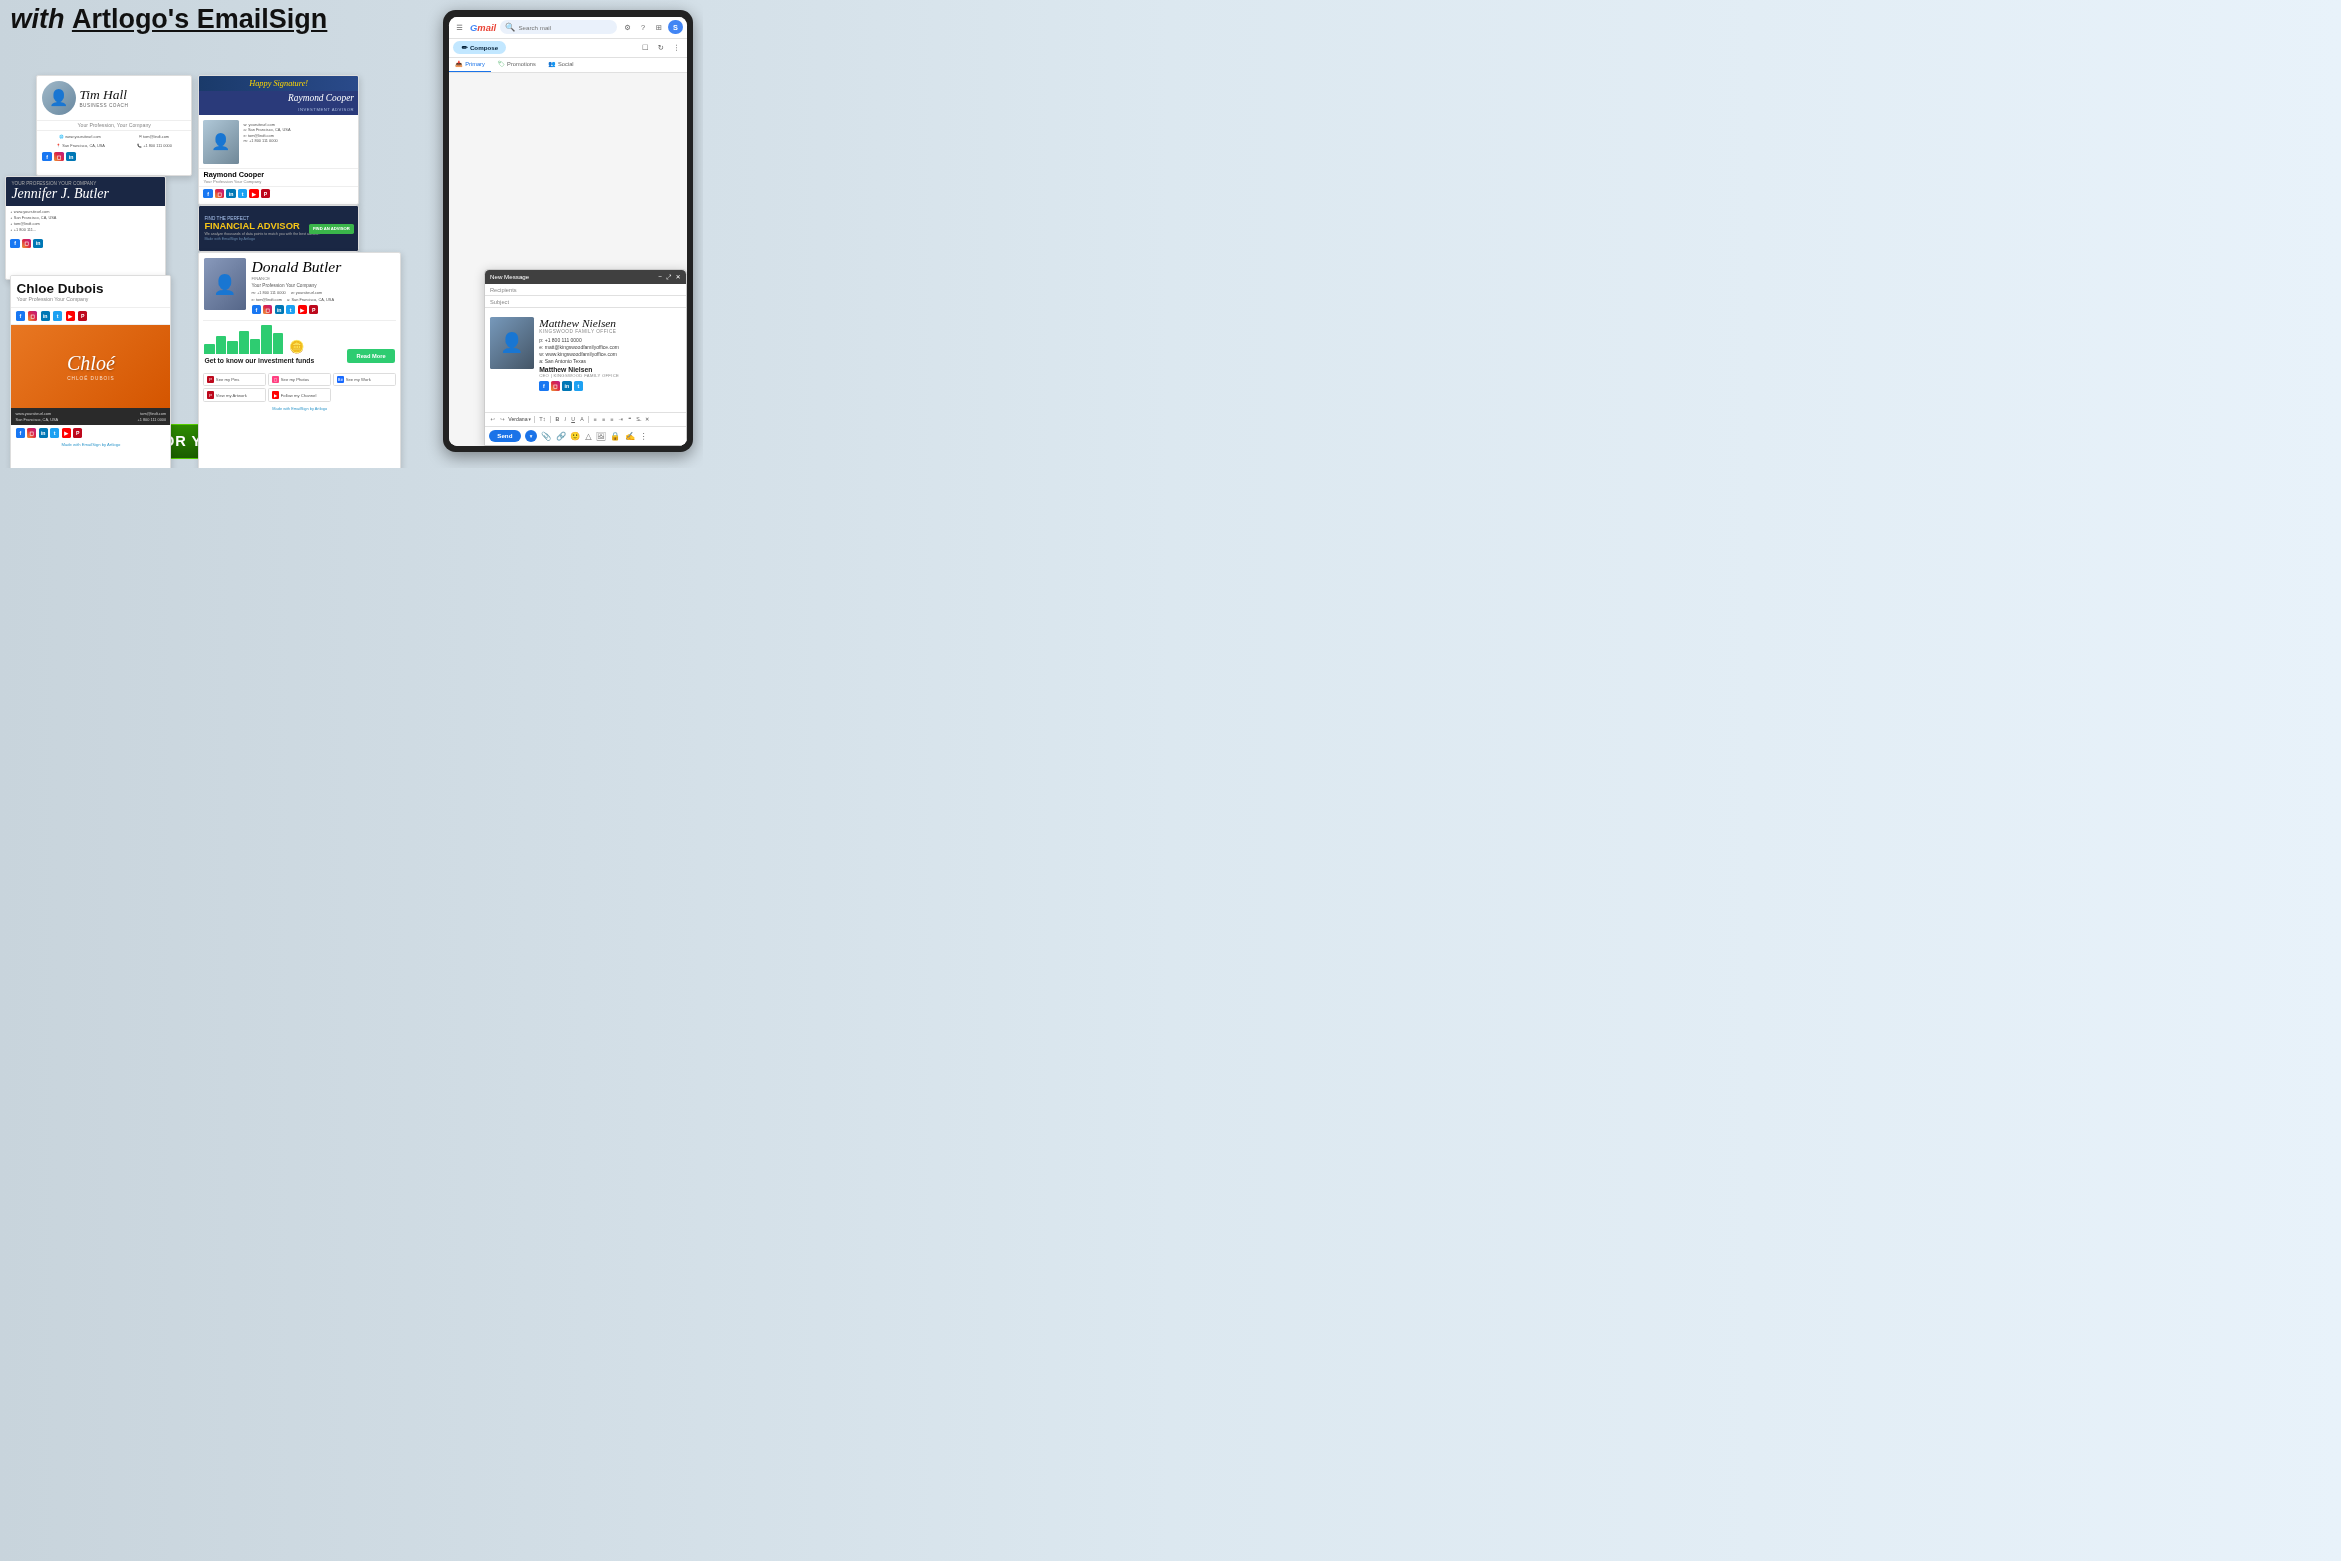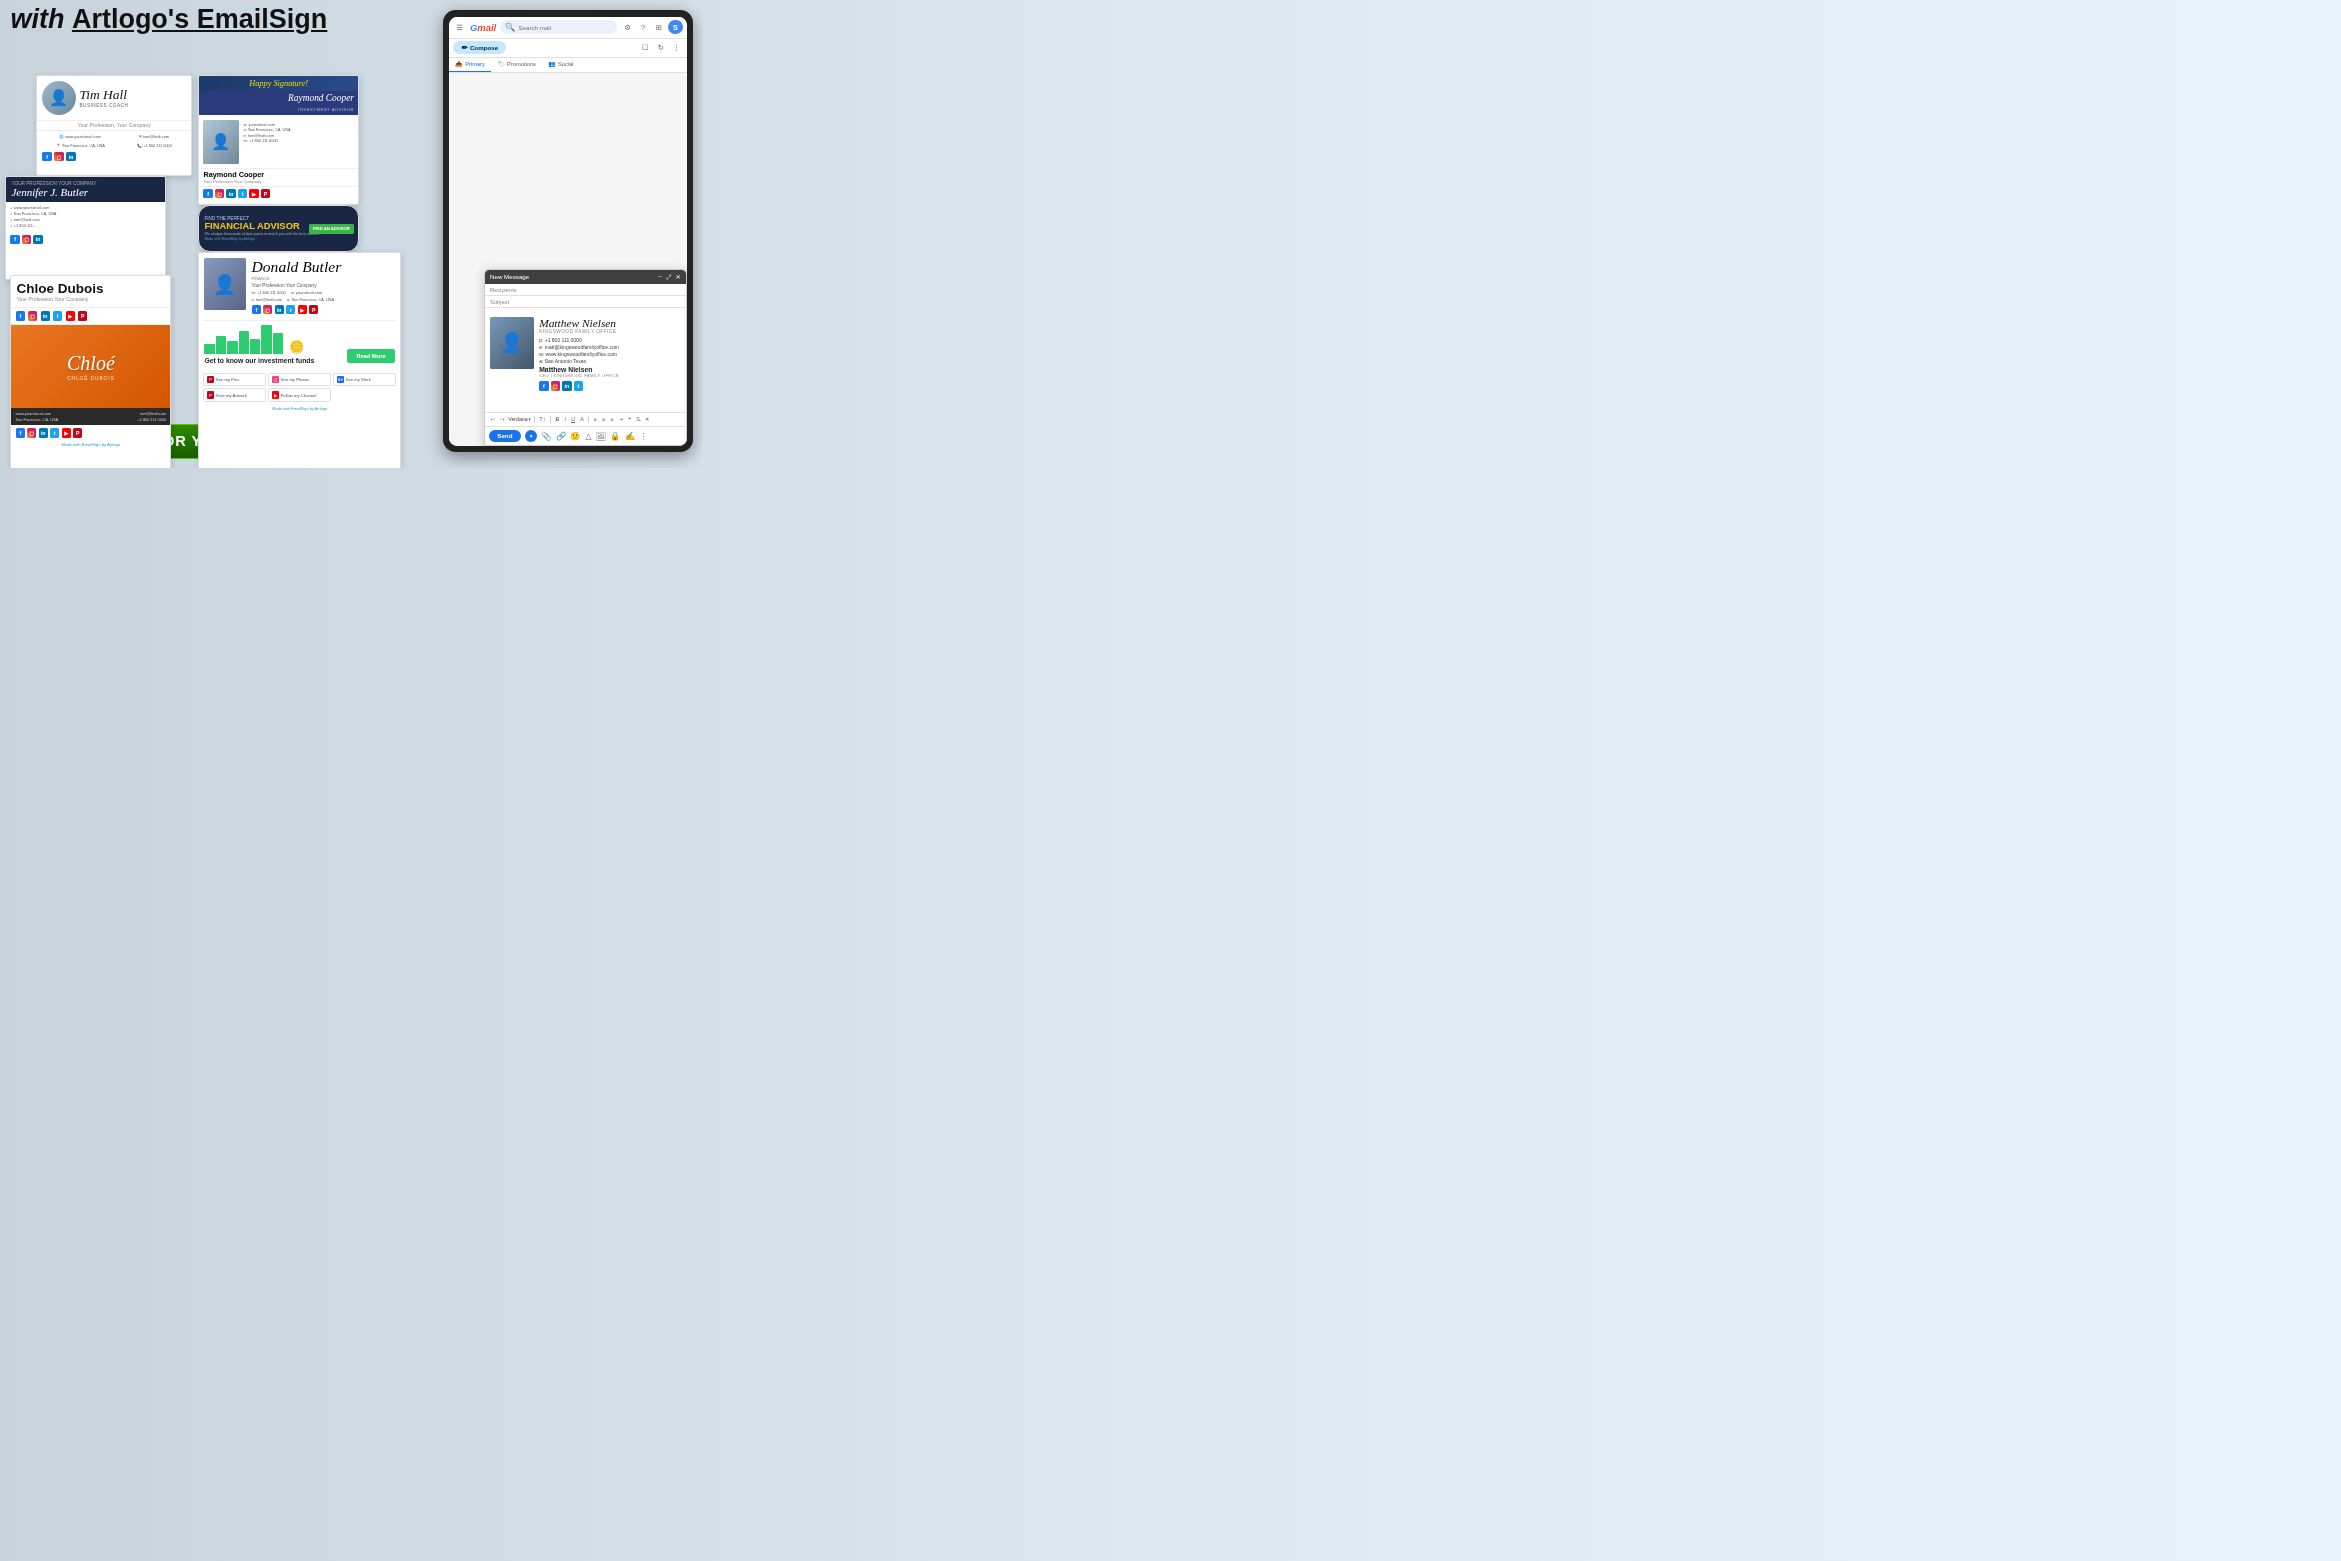--- a/index.html
+++ b/index.html
@@ -175,21 +175,21 @@
       padding: 4.2px 5.2px;
       color: white;
     }
     .card-jennifer .header-bar .company {
       font-size: 4.7px;
       color: #aaa;
       text-transform: uppercase;
     }
     .card-jennifer .header-bar .sig-name {
       font-family: 'Georgia', serif;
-      font-size: 11px;
+      font-size: 14px;
       font-style: italic;
       color: white;
     }
     .card-jennifer .body {
       padding: 3.1px 4.2px;
     }
     .card-jennifer .body .info-row {
       font-size: 3.9px;
       color: #555;
       display: flex;
@@ -332,21 +332,20 @@
       top: 130px;
       left: 193px;
       width: 161px;
       height: 47px;
       background: #1a2744;
       display: flex;
       flex-direction: column;
       justify-content: center;
       padding: 4.2px 5.2px;
       position: absolute;
-      border-radius: 12px;
     }
     .card-financial .find-text {
       font-size: 4.7px;
       color: #aac4ee;
       text-transform: uppercase;
     }
     .card-financial .main-text {
       font-size: 9.4px;
       font-weight: 900;
       color: #f5c518;

